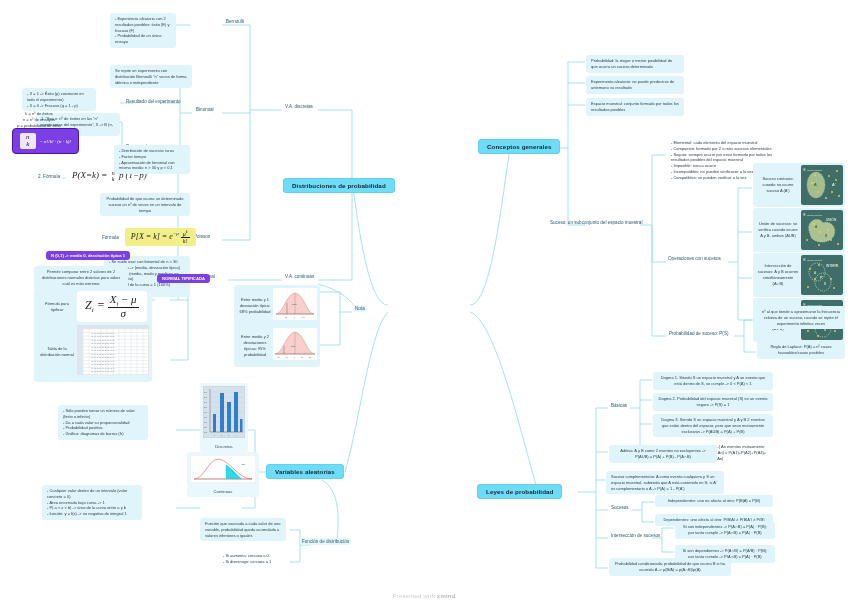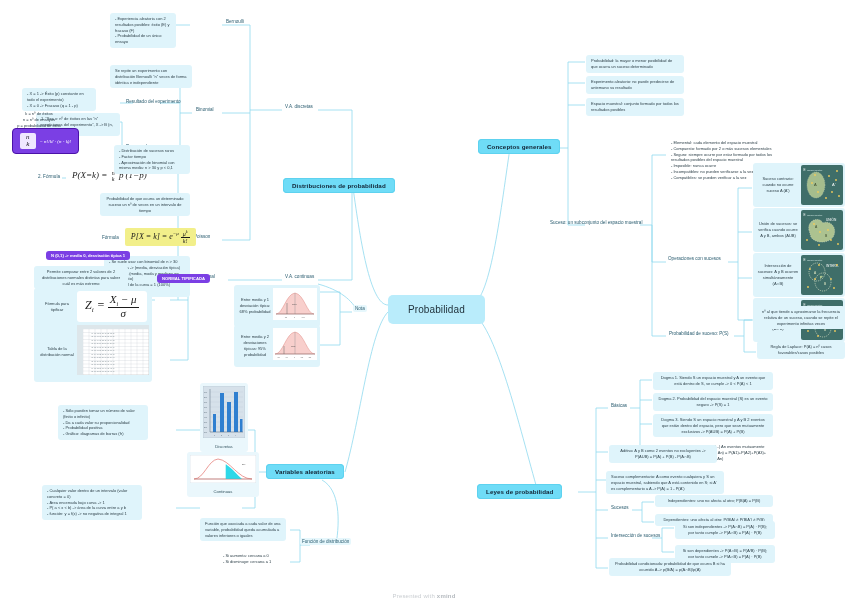--- a/index.html
+++ b/index.html
@@ -202,23 +202,20 @@
       <path d="M188 508 L176 508"></path>
 
       <path d="M322 480 C 340 490, 340 520, 336 545"></path>
       <path d="M310 545 L300 545"></path>
       <path d="M300 530 L300 562"></path>
       <path d="M300 530 L290 530"></path>
       <path d="M300 562 L290 562"></path>
     </g>
   </svg>
 
-  <div class="node" style="left:388px; top:295px;">
-    <div class="pill center">Probabilidad</div>
-  </div>
 
   <div class="node" style="left:283px; top:178px;">
     <div class="pill">Distribuciones de probabilidad</div>
   </div>
 
   <div class="node" style="left:283px; top:103px;">
     <div class="subt">V.A. discretas</div>
   </div>
 
   <div class="node" style="left:283px; top:273px;">

